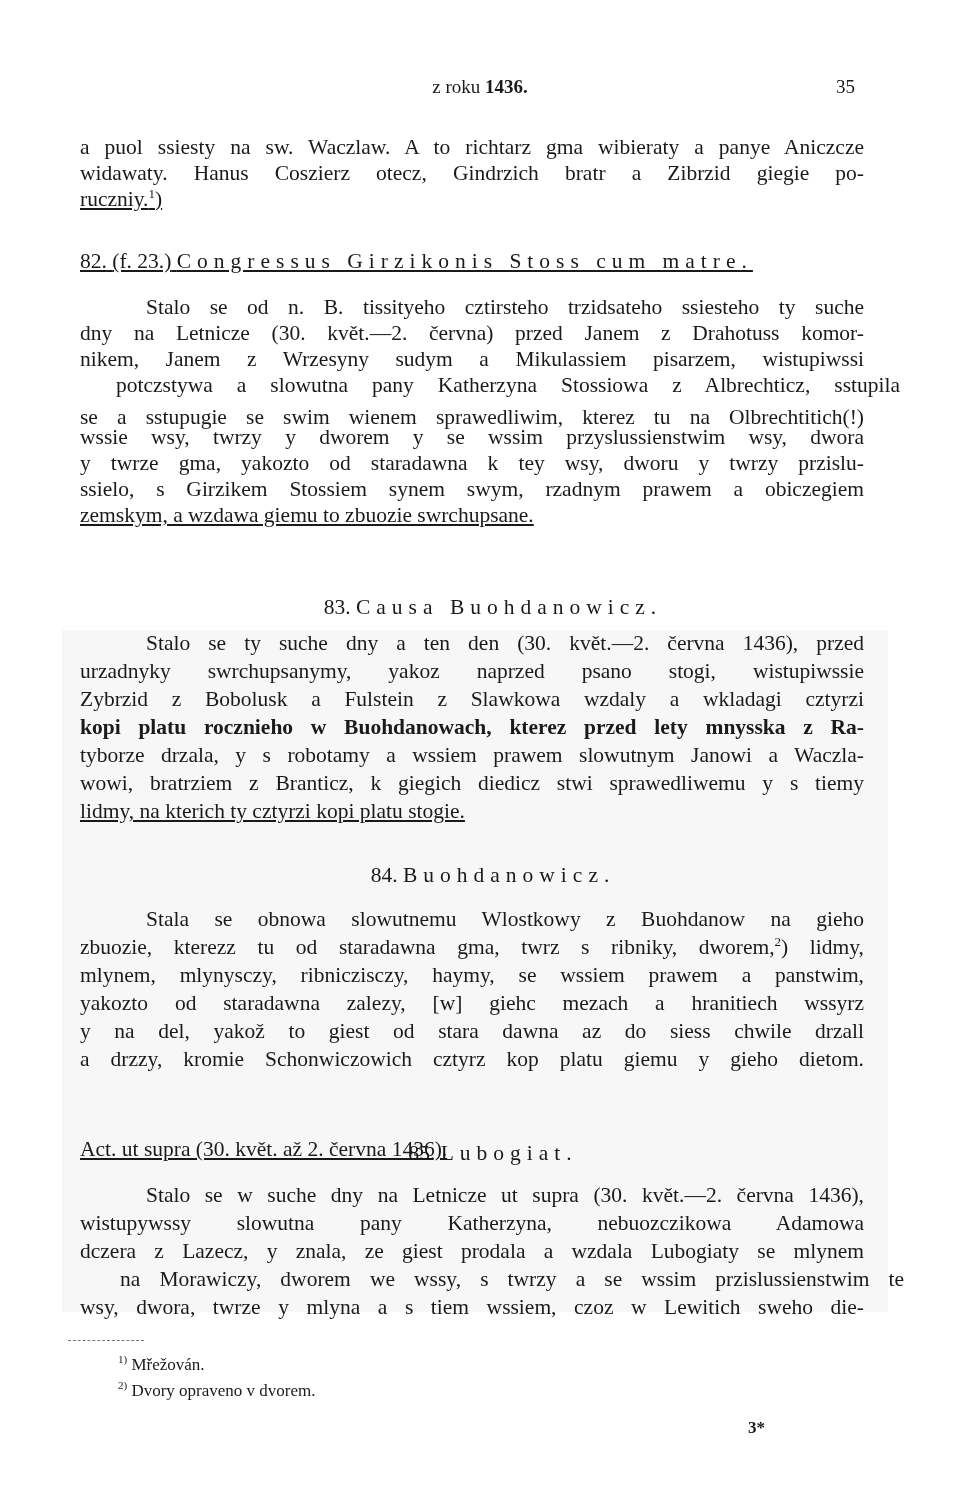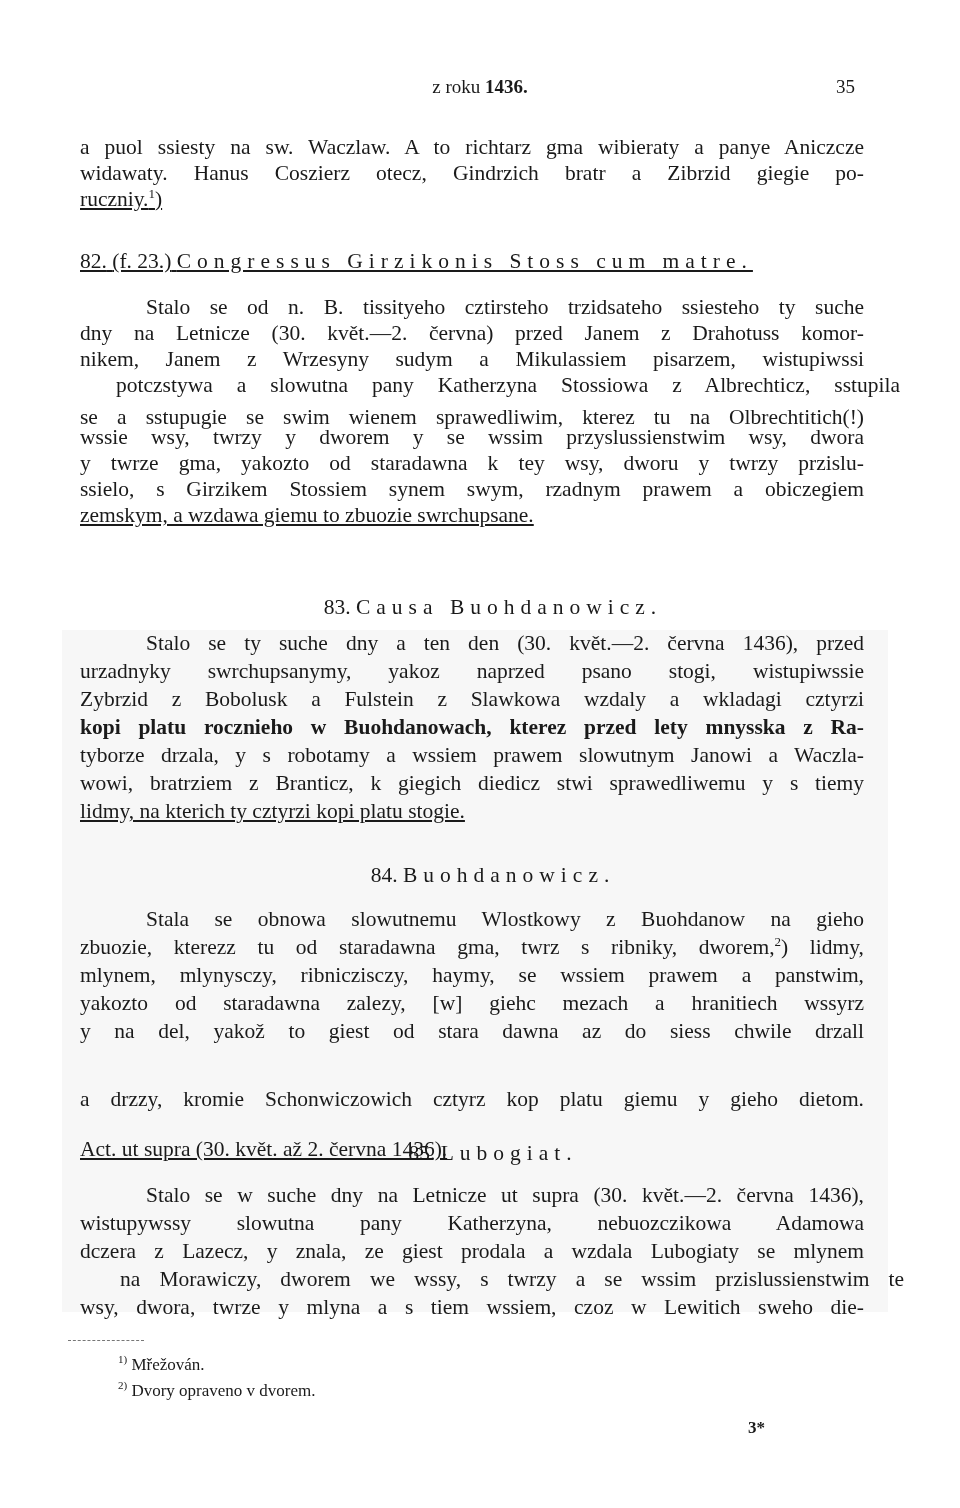--- a/index.html
+++ b/index.html
@@ -135,21 +135,21 @@
   <div class="line last" style="top:798px;">lidmy, na kterich ty cztyrzi kopi platu stogie.</div>
 
   <div class="heading" style="top:862px;">
     <span>84.</span> <span class="spaced">Buohdanowicz.</span>
   </div>
   <div class="line indent" style="top:906px;">Stala se obnowa slowutnemu Wlostkowy z Buohdanow na gieho</div>
   <div class="line" style="top:934px;">zbuozie, kterezz tu od staradawna gma, twrz s ribniky, dworem,<sup>2</sup>) lidmy,</div>
   <div class="line" style="top:962px;">mlynem, mlynysczy, ribniczisczy, haymy, se wssiem prawem a panstwim,</div>
   <div class="line" style="top:990px;">yakozto od staradawna zalezy, [w] giehc mezach a hranitiech wssyrz</div>
   <div class="line" style="top:1018px;">y na del, yakož to giest od stara dawna az do siess chwile drzall</div>
-  <div class="line" style="top:1046px;margin-top:40px;">a drzzy, kromie Schonwiczowich cztyrz kop platu giemu y gieho dietom.</div>
+  <div class="line" style="top:1046px;">a drzzy, kromie Schonwiczowich cztyrz kop platu giemu y gieho dietom.</div>
   <div class="line last" style="top:1100px;margin-top:36px;">Act. ut supra (30. květ. až 2. června 1436).</div>
 
   <div class="heading" style="top:1140px;">
     <span>85.</span> <span class="spaced">Lubogiat.</span>
   </div>
   <div class="line indent" style="top:1182px;">Stalo se w suche dny na Letnicze ut supra (30. květ.—2. června 1436),</div>
   <div class="line" style="top:1210px;">wistupywssy slowutna pany Katherzyna, nebuozczikowa Adamowa</div>
   <div class="line" style="top:1238px;">dczera z Lazecz, y znala, ze giest prodala a wzdala Lubogiaty se mlynem</div>
   <div class="line" style="top:1266px;margin-left:40px;">na Morawiczy, dworem we wssy, s twrzy a se wssim przislussienstwim te</div>
   <div class="line" style="top:1294px;">wsy, dwora, twrze y mlyna a s tiem wssiem, czoz w Lewitich sweho die-</div>

